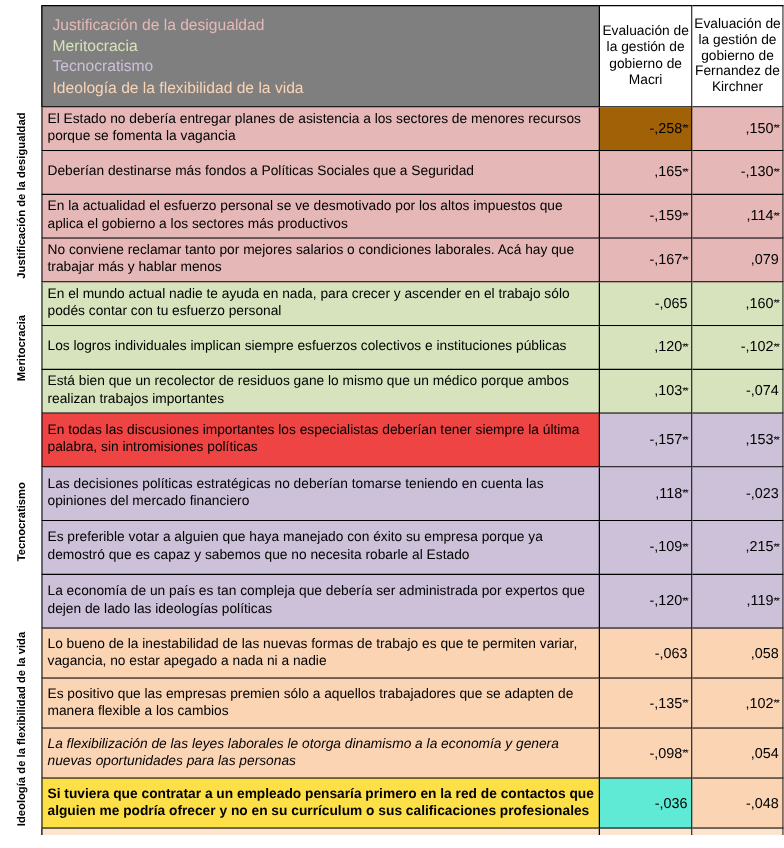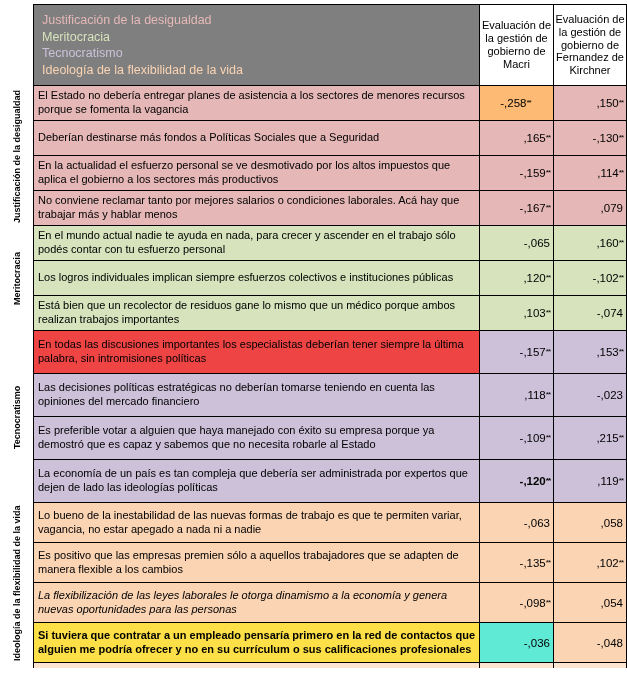--- a/index.html
+++ b/index.html
@@ -85,21 +85,21 @@
       </div>
 
   <div class="col-head">Evaluación de la gestión de gobierno de Macri</div>
       <div class="col-head">Evaluación de la gestión de gobierno de Fernandez de Kirchner</div>
     </div>
 
   <div>
       <div class="group g0" style="grid-template-rows: repeat(4, auto);">
         <div class="side-label" style="grid-area: 1 / 1 / span 4;">Justificación de la desigualdad</div>
         <div class="stmt" style="grid-area: 1 / 2; background: rgb(229, 184, 183);">El Estado no debería entregar planes de asistencia a los sectores de menores recursos porque se fomenta la vagancia</div>
-        <div class="val" style="grid-area: 1 / 3; background: #fdba74; justify-content: center;">
+        <div class="val" style="grid-area: 1 / 3; background: #a16207;">
           <span>-,258</span>
           <sup>**</sup>
         </div>
         <div class="val" style="grid-area: 1 / 4; background: rgb(229, 184, 183);">
           <span>,150</span>
           <sup>**</sup>
         </div>
         <div class="stmt" style="grid-area: 2 / 2; background: rgb(229, 184, 183);">Deberían destinarse más fondos a Políticas Sociales que a Seguridad</div>
         <div class="val" style="grid-area: 2 / 3; background: rgb(229, 184, 183);">
           <span>,165</span>
@@ -177,21 +177,21 @@
         <div class="stmt" style="grid-area: 3 / 2; background: rgb(204, 193, 217);">Es preferible votar a alguien que haya manejado con éxito su empresa porque ya demostró que es capaz y sabemos que no necesita robarle al Estado</div>
         <div class="val" style="grid-area: 3 / 3; background: rgb(204, 193, 217);">
           <span>-,109</span>
           <sup>**</sup>
         </div>
         <div class="val" style="grid-area: 3 / 4; background: rgb(204, 193, 217);">
           <span>,215</span>
           <sup>**</sup>
         </div>
         <div class="stmt" style="grid-area: 4 / 2; background: rgb(204, 193, 217);">La economía de un país es tan compleja que debería ser administrada por expertos que dejen de lado las ideologías políticas</div>
-        <div class="val" style="grid-area: 4 / 3; background: rgb(204, 193, 217); font-weight: bold;">
+        <div class="val" style="grid-area: 4 / 3; background: rgb(204, 193, 217);">
           <span>-,120</span>
           <sup>**</sup>
         </div>
         <div class="val" style="grid-area: 4 / 4; background: rgb(204, 193, 217);">
           <span>,119</span>
           <sup>**</sup>
         </div>
       </div>
       <div class="group g3" style="grid-template-rows: repeat(4, auto);">
         <div class="side-label" style="grid-area: 1 / 1 / span 4;">Ideología de la flexibilidad de la vida</div>

